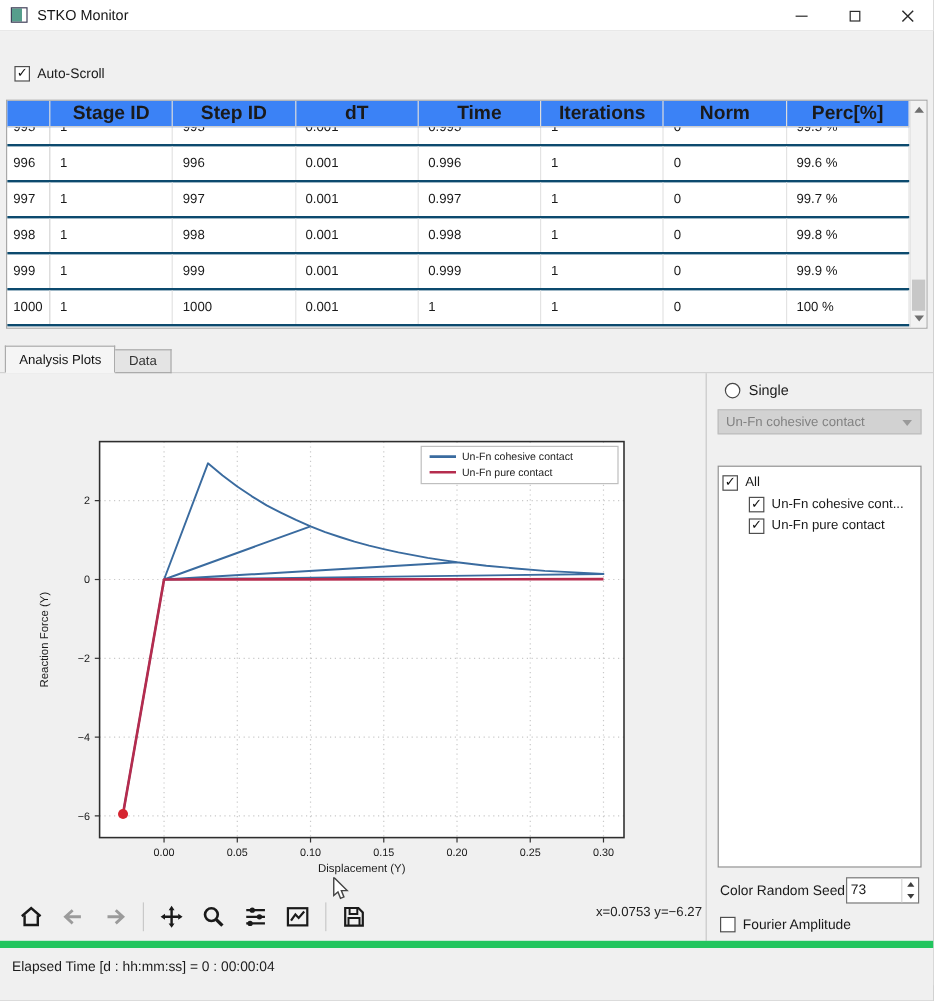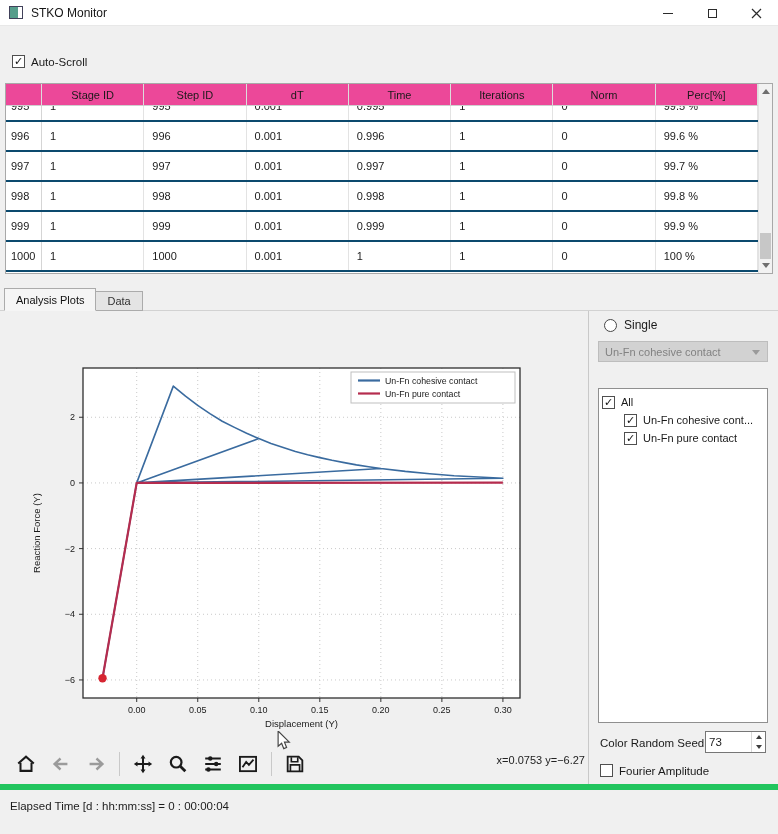--- a/index.html
+++ b/index.html
@@ -25,21 +25,21 @@
   .autoscroll { position:absolute; left:12px; top:55px; display:flex; align-items:center; gap:6px; font-size:11.5px; }
   .cb { width:13px; height:13px; border:1px solid #4f4f4f; background:#fff; display:inline-flex; align-items:center; justify-content:center; font-size:11px; font-weight:bold; color:#101010; line-height:1; flex:0 0 13px; }
   .radio { width:13px; height:13px; border:1px solid #474747; border-radius:50%; background:#fff; display:inline-flex; align-items:center; justify-content:center; flex:0 0 13px; }
   .radio.on::after { content:""; width:6px; height:6px; border-radius:50%; background:#111; }
   
   .table-panel { position:absolute; left:5px; top:83px; width:768px; height:191px; background:#fff; border:1px solid #a8a8a8; overflow:hidden; }
   .table-rows { position:absolute; left:0; top:8px; right:14px; }
   .t-row { display:flex; height:30px; border-bottom:2px solid #0c4a6e; font-size:11px; }
   .t-rowhead { width:36px; flex:0 0 36px; display:flex; align-items:center; padding-left:5px; border-right:1px solid #d5d5d5; color:#1a1a1a; }
   .t-cell { flex:1; display:flex; align-items:center; padding-left:8px; border-right:1px solid #e3e3e3; }
-  .table-header { position:absolute; left:0; top:0; right:14px; height:22px; background:#ec4899; border-bottom:1px solid #cfcfcf; display:flex; z-index:3; font-size:11px; }
+  .table-header { position:absolute; left:0; top:0; right:14px; height:22px; background:#3b82f6; border-bottom:1px solid #cfcfcf; display:flex; z-index:3; font-size:16px;font-weight:bold; }
   .h-stub { width:36px; flex:0 0 36px; border-right:1px solid #dcdcdc; }
   .h-cell { flex:1; display:flex; align-items:center; justify-content:center; border-right:1px solid #dcdcdc; color:#1a1a1a; }
   .v-scroll { position:absolute; right:0; top:0; bottom:0; width:14px; background:#f2f2f2; border-left:1px solid #e2e2e2; z-index:4; }
   .sb-btn { position:absolute; left:0; width:13px; height:15px; display:flex; align-items:center; justify-content:center; }
   .tri-up { width:0; height:0; border-left:4px solid transparent; border-right:4px solid transparent; border-bottom:5px solid #6f6f6f; }
   .tri-down { width:0; height:0; border-left:4px solid transparent; border-right:4px solid transparent; border-top:5px solid #6f6f6f; }
   .sb-thumb { position:absolute; left:1px; width:11px; top:149px; height:26px; background:#c7c7c7; }
   
   .pane-line { position:absolute; left:0; top:310px; width:778px; height:1px; background:#d2d2d2; }
   .tabbar { position:absolute; left:4px; top:288px; display:flex; align-items:flex-end; z-index:5; }

